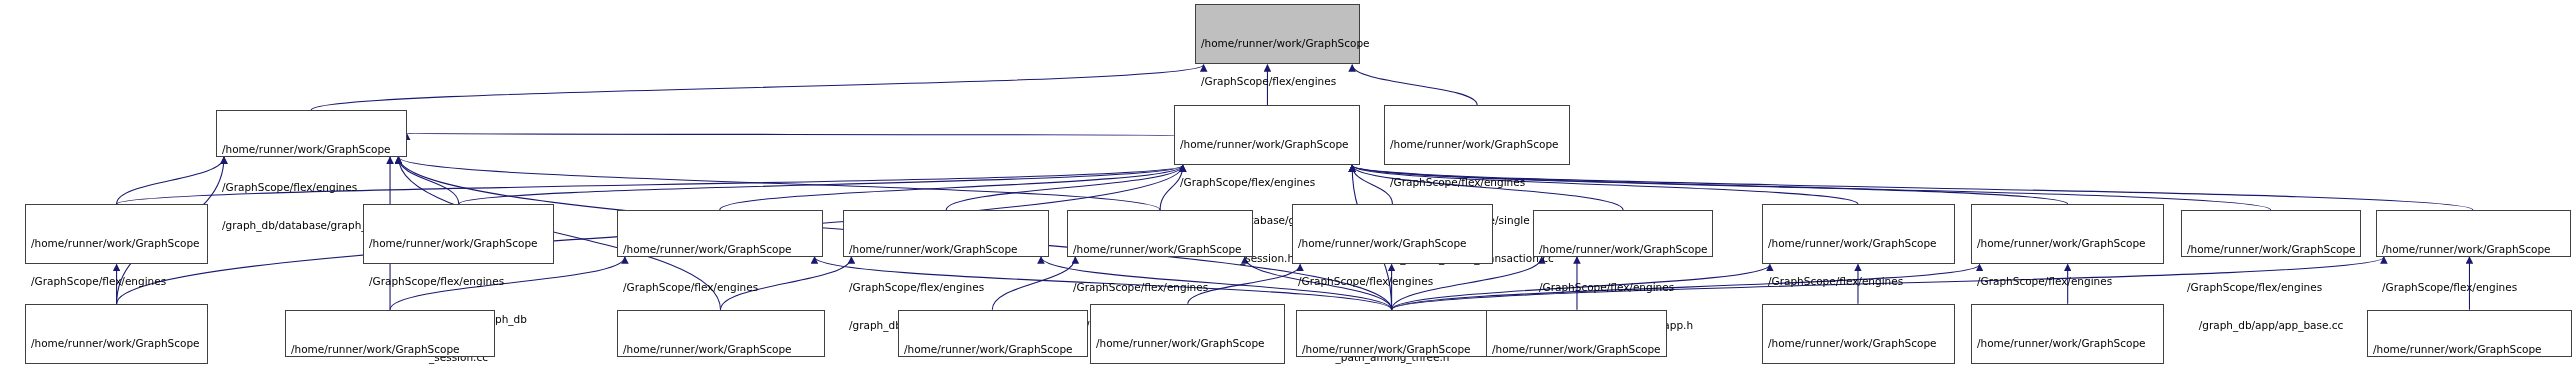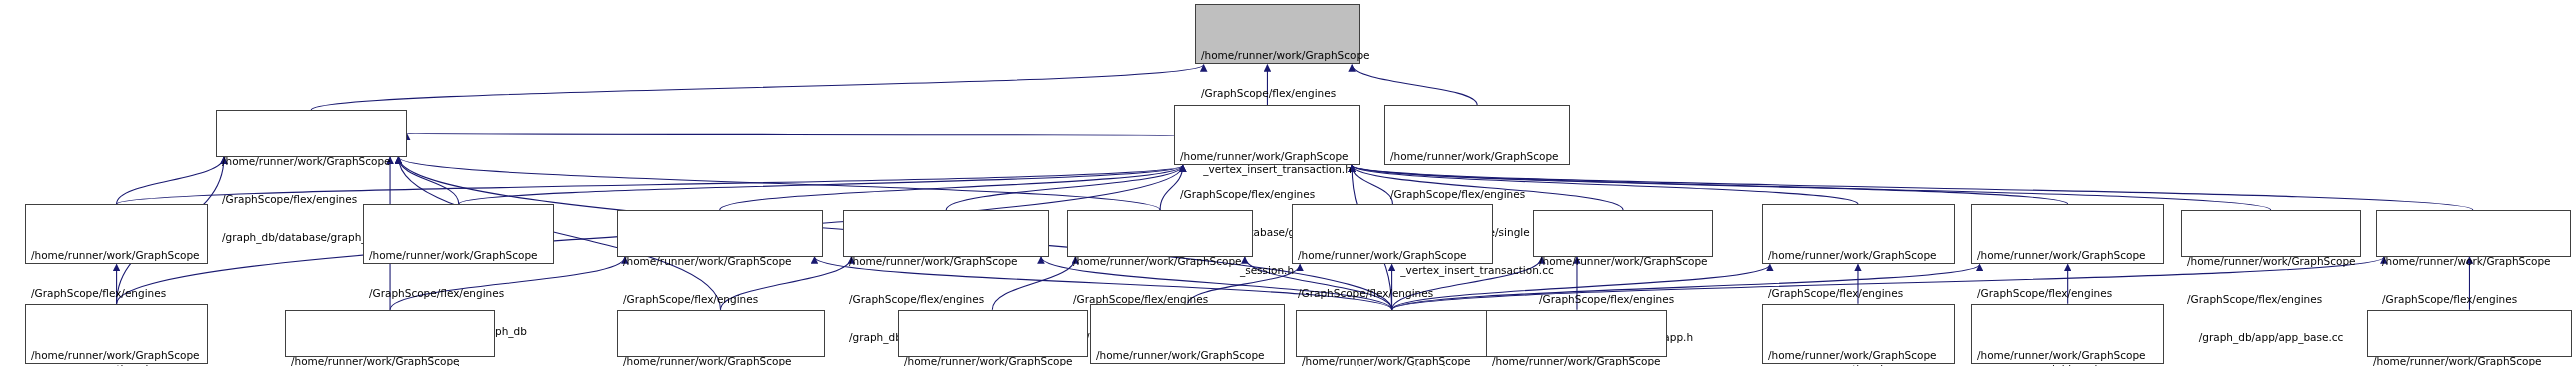--- a/index.html
+++ b/index.html
@@ -1,21 +1,21 @@
 <!DOCTYPE html>
 <html style="font-size:13.4px"><head>
 <meta charset="utf-8">
 <style>
   html, body { margin:0; padding:0; background:#ffffff; }
   body { width:2576px; height:367px; position:relative; overflow:hidden;
          font-family:"DejaVu Sans", sans-serif; }
   #edges { position:absolute; left:0; top:0; width:2576px; height:367px; }
   .node { position:absolute; box-sizing:border-box; border:1.3px solid #404040;
           background:#ffffff; font-size:10.5px; line-height:12.6px; color:#000;
-          padding:19px 5px; white-space:pre; }
+          padding:7px 5px; white-space:pre; }
   .node.root { background:#bfbfbf; }
   .node .line { display:block; }
   .node .line.c { text-align:center; }
 </style>
 </head>
 <body>
 
 <svg id="edges" xmlns="http://www.w3.org/2000/svg" viewBox="0 0 3071 437" width="2576" height="367">
   <defs>
     <marker id="arrow" viewBox="0 0 10 10" refX="9" refY="5" markerWidth="7" markerHeight="7" orient="auto-start-reverse">

